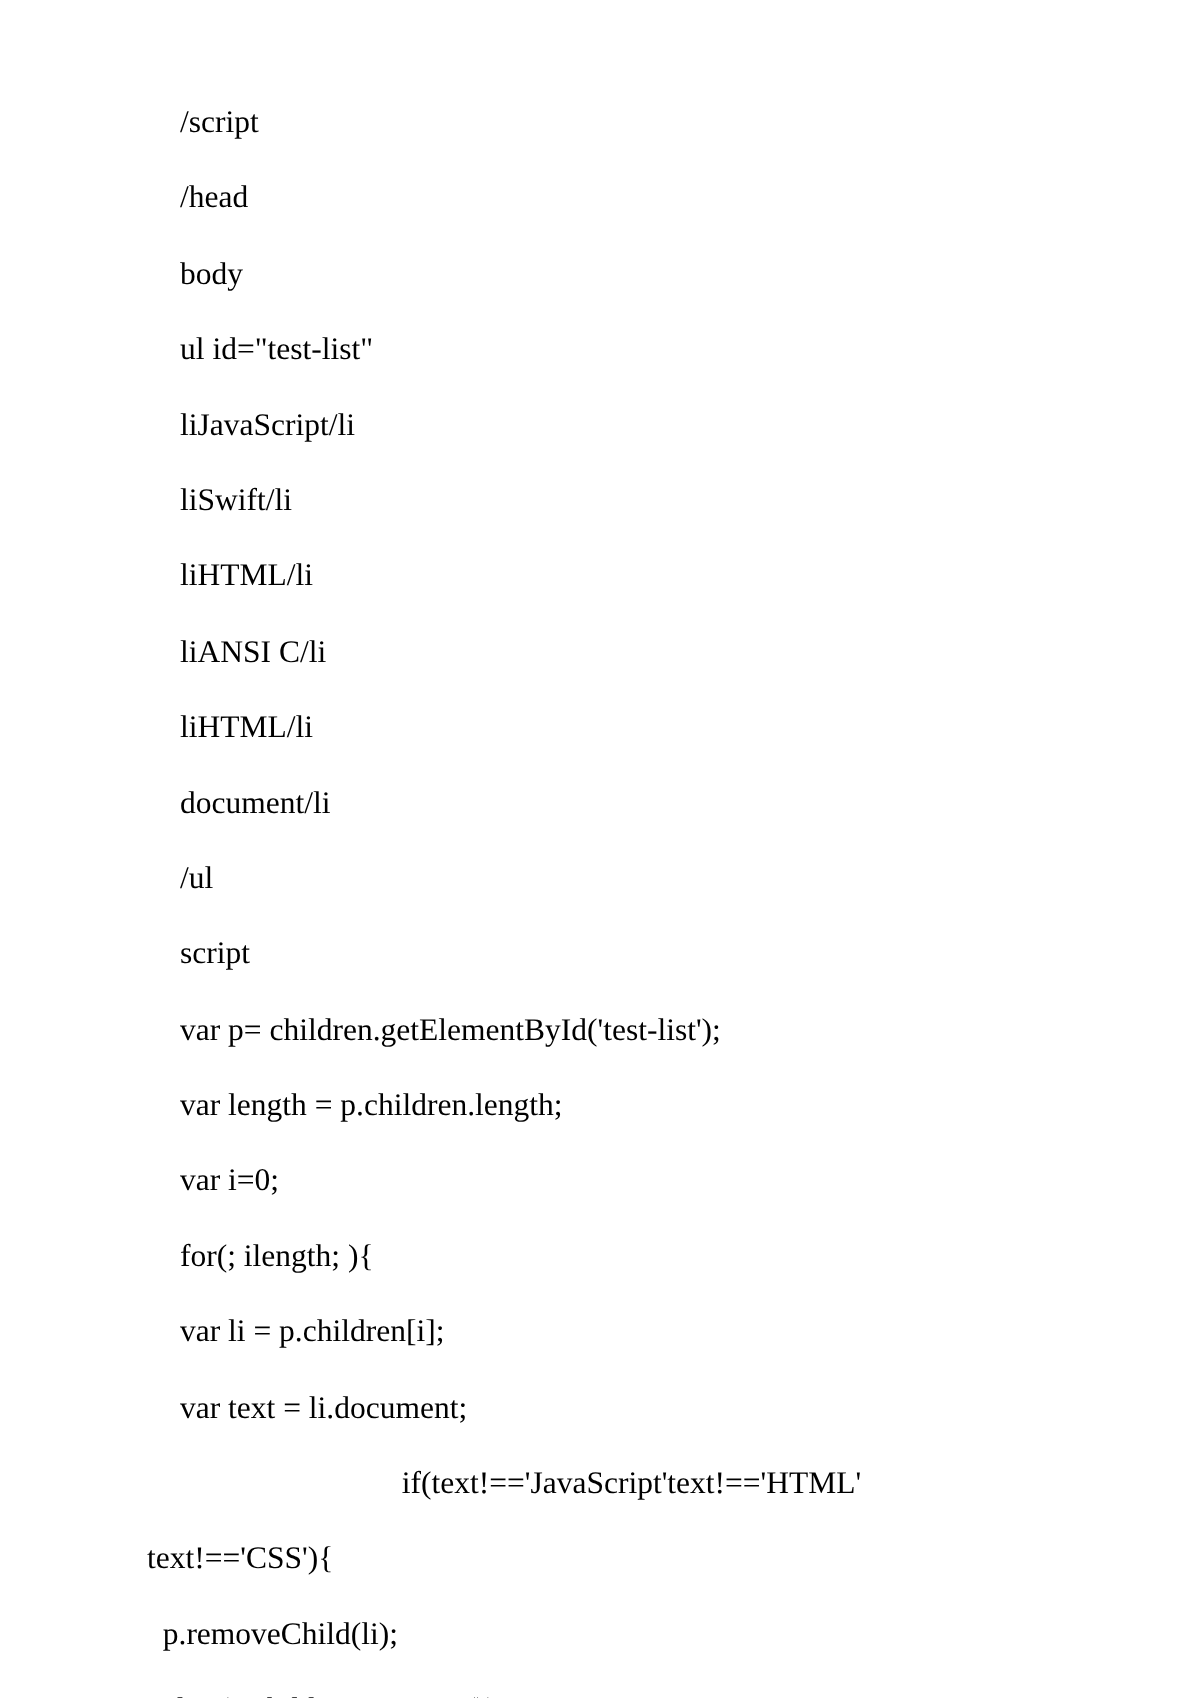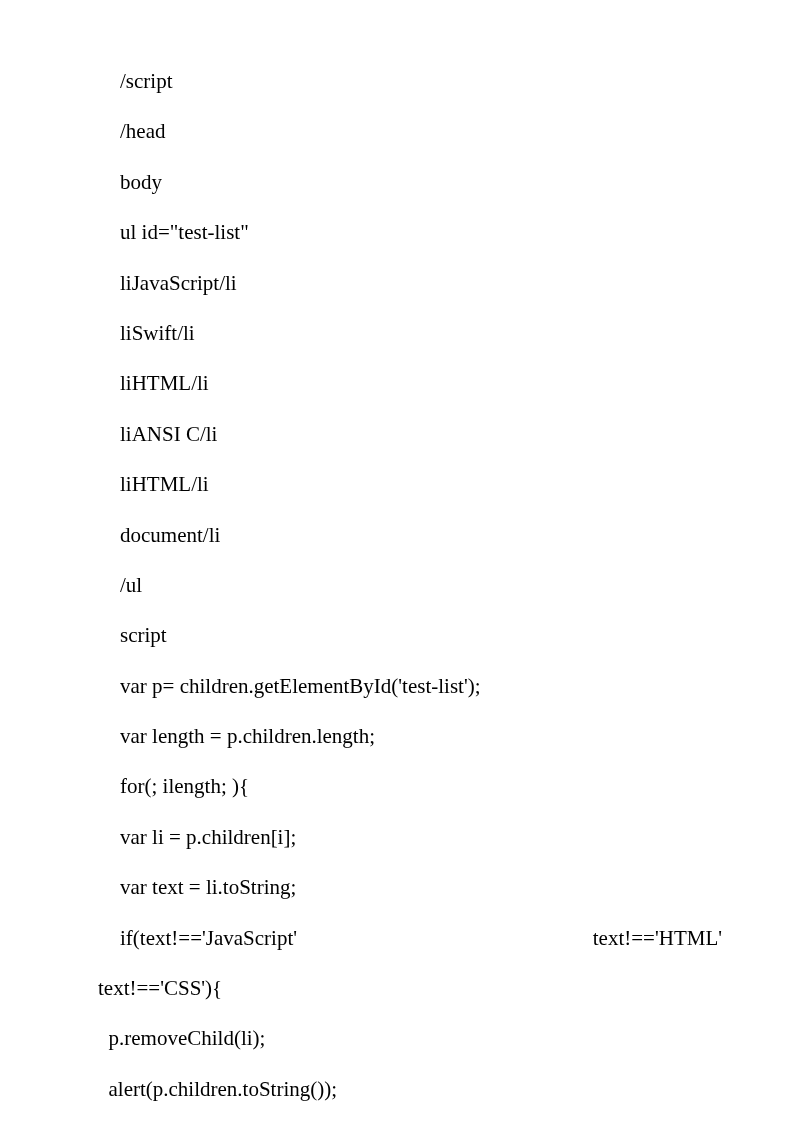--- a/index.html
+++ b/index.html
@@ -20,21 +20,21 @@
   .line {
     white-space: pre;
     text-indent: 2em;
   }
   .line.noindent {
     text-indent: 0;
     margin-left: 20px;
   }
   .spread {
     display: flex;
-    justify-content: space-between;
+    justify-content: center;
     text-indent: 0;
     padding-left: 2em;
   }
 </style>
 </head>
 <body>
 
 <div class="page">
   <div class="line">/script</div>
   <div class="line">/head</div>
@@ -43,23 +43,24 @@
   <div class="line">liJavaScript/li</div>
   <div class="line">liSwift/li</div>
   <div class="line">liHTML/li</div>
   <div class="line">liANSI C/li</div>
   <div class="line">liHTML/li</div>
   <div class="line">document/li</div>
   <div class="line">/ul</div>
   <div class="line">script</div>
   <div class="line">var p= children.getElementById('test-list');</div>
   <div class="line">var length = p.children.length;</div>
+  <div class="line">var i=0;</div>
   <div class="line">for(; ilength; ){</div>
   <div class="line">var li = p.children[i];</div>
-  <div class="line">var text = li.toString;</div>
+  <div class="line">var text = li.document;</div>
   <div class="spread">
     <span>if(text!=='JavaScript'</span>
     <span>text!=='HTML'</span>
   </div>
   <div class="line noindent">text!=='CSS'){</div>
   <div class="line noindent">  p.removeChild(li);</div>
   <div class="line noindent">  alert(p.children.toString());</div>
 </div>
 
 </body></html>

